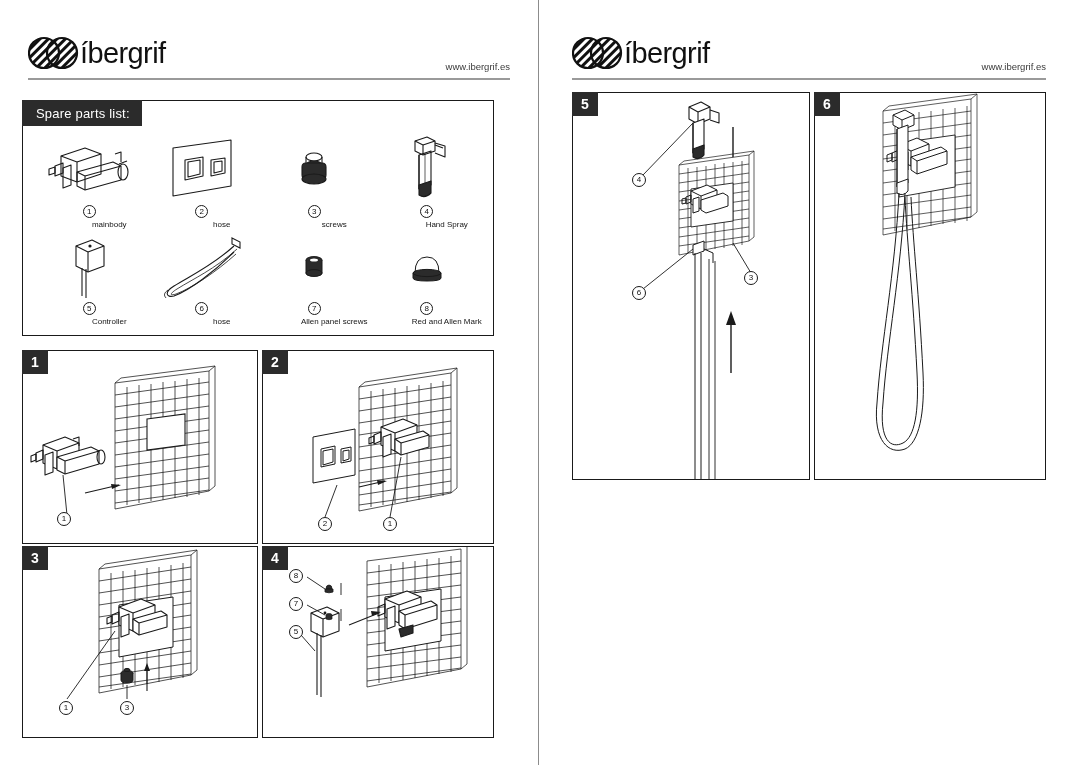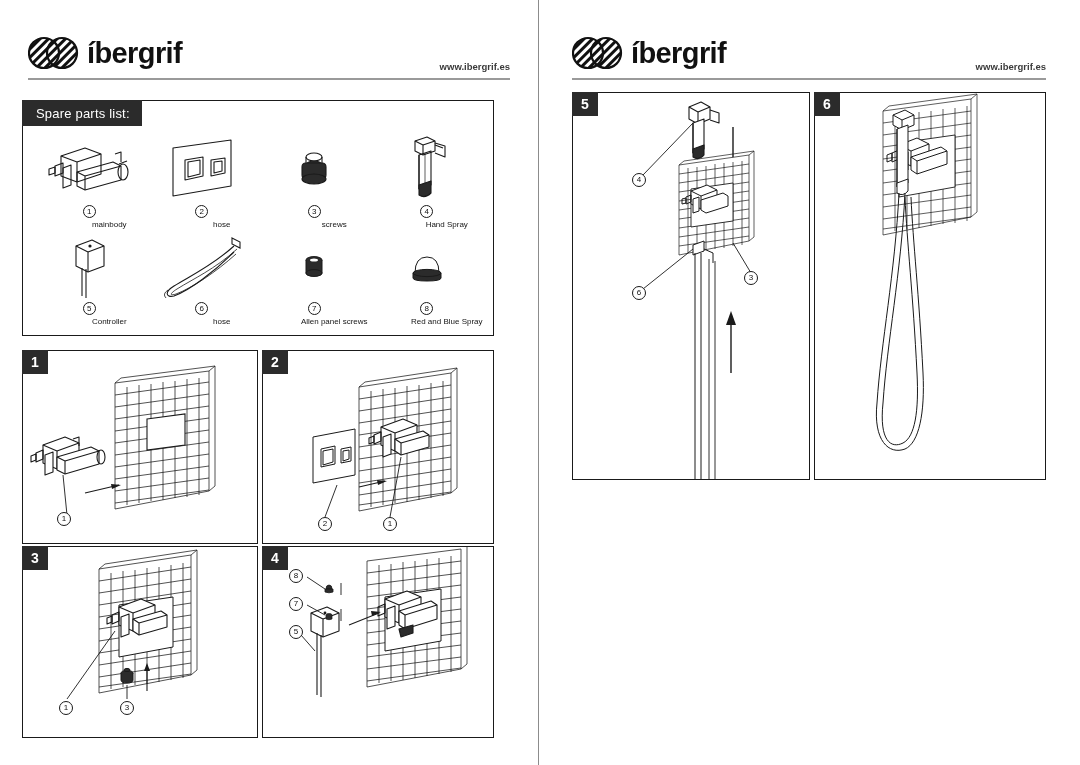--- a/index.html
+++ b/index.html
@@ -18,26 +18,26 @@
     position: absolute; left: 538px; top: 0;
     width: 1px; height: 765px; background: #8c8c8c;
   }
 
   
   .hdr { position: absolute; left: 28px; right: 28px; top: 30px; height: 52px; }
   .hdr-row { display: flex; align-items: center; height: 46px; }
   .logo-mark { position: relative; width: 52px; height: 34px; flex: 0 0 52px; }
   .logo-mark svg { display: block; }
   .logo-word {
-    font-size: 29px; font-weight: bold; letter-spacing: -0.6px;
-    margin-left: 7px; line-height: 1;
+    font-size: 29px; font-weight: normal; letter-spacing: -0.6px;
+    line-height: 1;
   }
   .hdr-url {
     margin-left: auto; font-size: 9.5px; color: #3b3b3b;
-    align-self: flex-end; padding-bottom: 4px; font-weight: bold;
+    align-self: flex-end; padding-bottom: 4px;
   }
   .hdr-rule { height: 2px; background: #9a9a9a; margin-top: 2px; }
 
   
   .box { position: absolute; border: 1.6px solid #1a1a1a; background: #fff; }
   .step-tag {
     position: absolute; left: -1px; top: -1px;
     background: #2b2b2b; color: #fff;
     font-size: 14px; font-weight: bold;
     width: 26px; height: 24px;
@@ -228,21 +228,21 @@
 
         <div class="part-cell">
           <div class="part-art">
             <svg width="40" height="40" viewBox="0 0 40 40" fill="none" stroke="#1a1a1a" stroke-width="1">
               <path d="M8 26 Q8 10 20 10 Q32 10 32 26 Z" fill="#fff"></path>
               <path d="M6 26 L34 26 L34 31 Q34 34 20 34 Q6 34 6 31 Z" fill="#2b2b2b"></path>
               <ellipse cx="20" cy="26" rx="14" ry="3.6" fill="#2b2b2b"></ellipse>
             </svg>
           </div>
           <div class="part-num">8</div>
-          <div class="part-label">Red and Blue Spray</div>
+          <div class="part-label">Red and Allen Mark</div>
         </div>
 
       </div>
     </div>
 
     <div class="box" style="left:22px; top:350px; width:236px; height:194px;">
       <div class="step-tag">1</div>
       <svg width="234" height="192" viewBox="0 0 234 192" style="position:absolute;left:0;top:0" fill="none" stroke="#1a1a1a" stroke-width="1">
         <g stroke-width=".75">
           <path d="M92 32 L186 20 L186 140 L92 158 Z" fill="#fff"></path>

